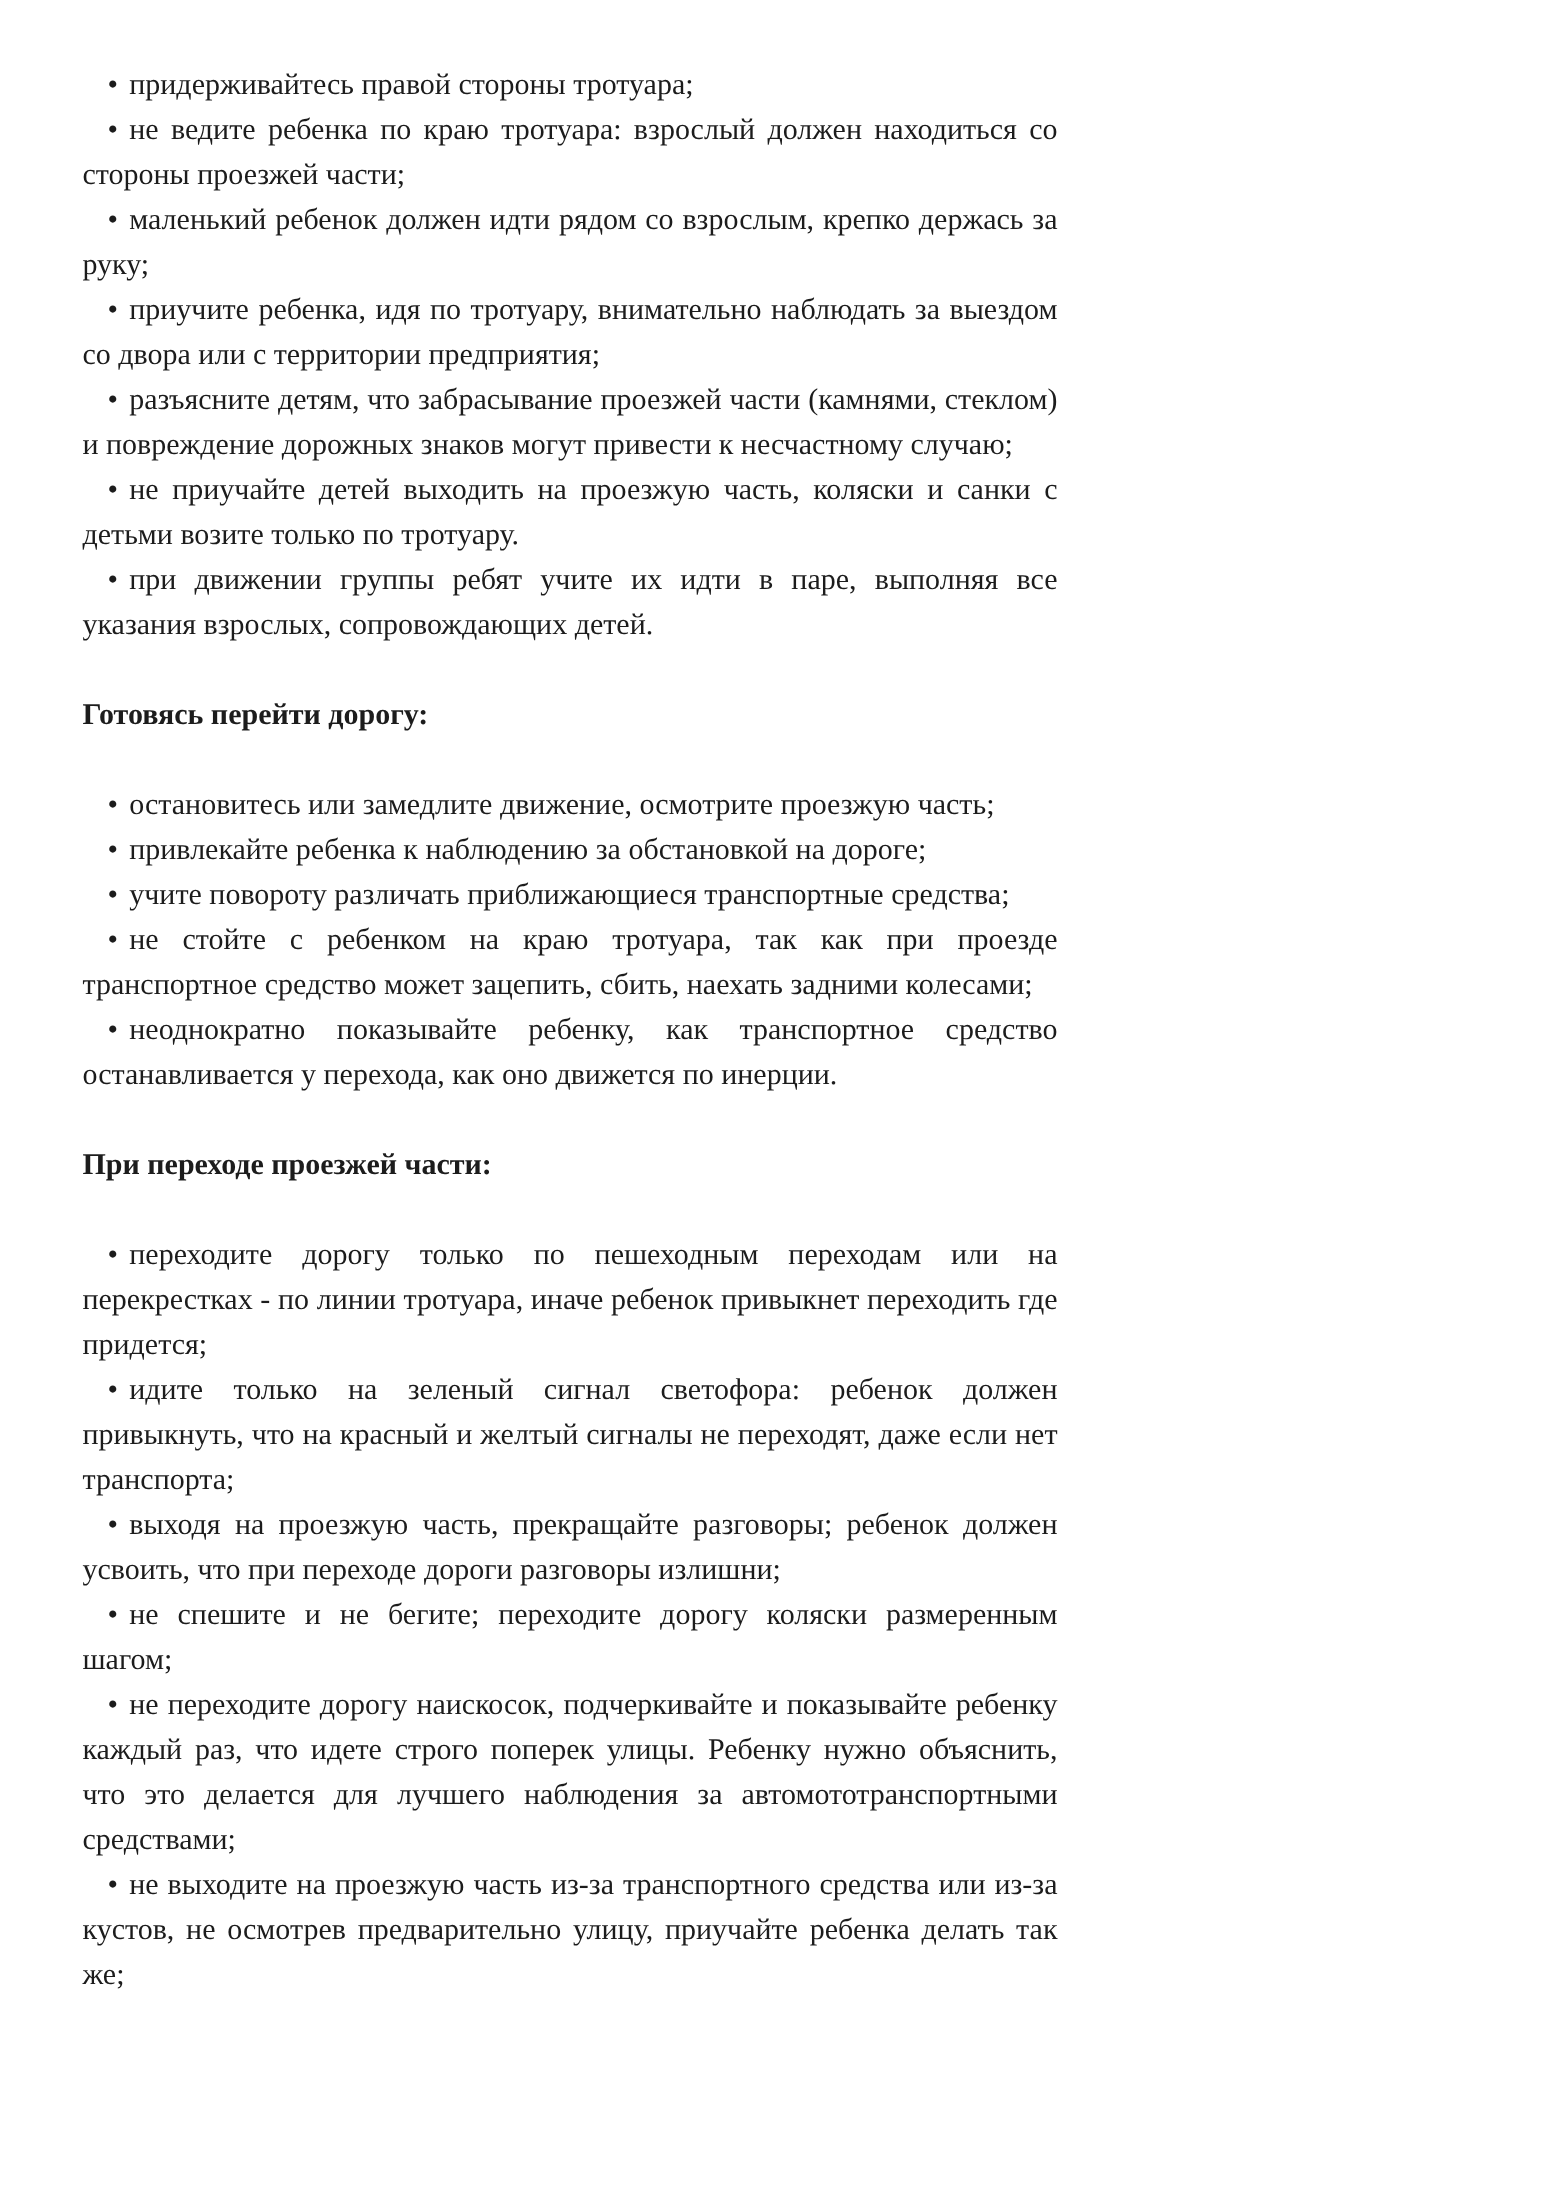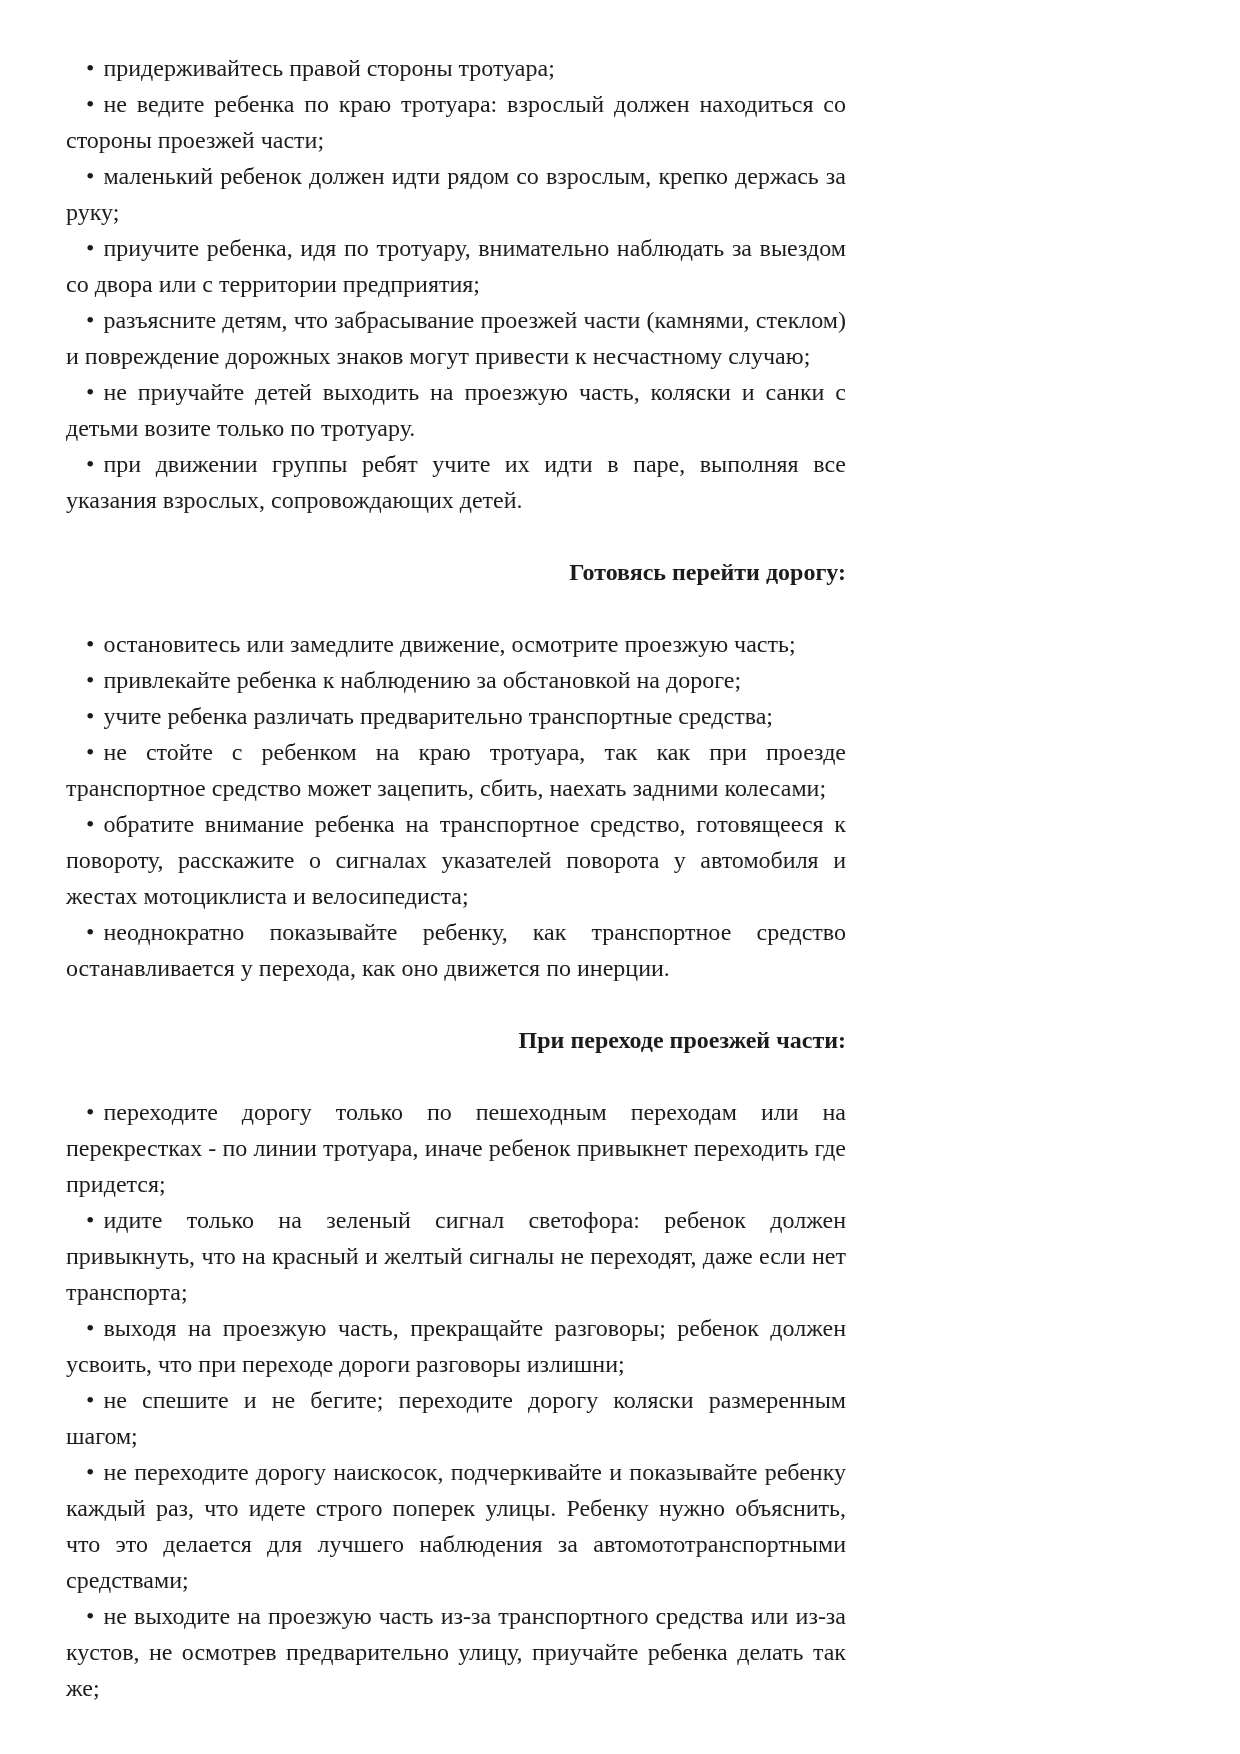--- a/index.html
+++ b/index.html
@@ -24,21 +24,21 @@
     text-indent: 20px;
   }
   p.bullet-item .bullet {
     margin-right: 9px;
   }
   h3.section-heading {
     margin: 36px 0 36px 0;
     font-size: 24px;
     line-height: 36px;
     font-weight: bold;
-    text-align: right;
+    text-align: left;
   }
 </style>
 </head>
 <body>
 
 <div class="page">
 
   <div>
     <p class="bullet-item"><span class="bullet">•</span><span>придерживайтесь правой стороны тротуара;</span></p>
     <p class="bullet-item"><span class="bullet">•</span><span>не ведите ребенка по краю тротуара: взрослый должен находиться со стороны проезжей части;</span></p>
@@ -46,23 +46,22 @@
     <p class="bullet-item"><span class="bullet">•</span><span>приучите ребенка, идя по тротуару, внимательно наблюдать за выездом со двора или с территории предприятия;</span></p>
     <p class="bullet-item"><span class="bullet">•</span><span>разъясните детям, что забрасывание проезжей части (камнями, стеклом) и повреждение дорожных знаков могут привести к несчастному случаю;</span></p>
     <p class="bullet-item"><span class="bullet">•</span><span>не приучайте детей выходить на проезжую часть, коляски и санки с детьми возите только по тротуару.</span></p>
     <p class="bullet-item"><span class="bullet">•</span><span>при движении группы ребят учите их идти в паре, выполняя все указания взрослых, сопровождающих детей.</span></p>
   </div>
 
   <div>
     <h3 class="section-heading">Готовясь перейти дорогу:</h3>
     <p class="bullet-item"><span class="bullet">•</span><span>остановитесь или замедлите движение, осмотрите проезжую часть;</span></p>
     <p class="bullet-item"><span class="bullet">•</span><span>привлекайте ребенка к наблюдению за обстановкой на дороге;</span></p>
-    <p class="bullet-item"><span class="bullet">•</span><span>учите ребенка различать предварительно транспортные средства;</span></p>
+    <p class="bullet-item"><span class="bullet">•</span><span>учите повороту различать приближающиеся транспортные средства;</span></p>
     <p class="bullet-item"><span class="bullet">•</span><span>не стойте с ребенком на краю тротуара, так как при проезде транспортное средство может зацепить, сбить, наехать задними колесами;</span></p>
-    <p class="bullet-item"><span class="bullet">•</span><span>обратите внимание ребенка на транспортное средство, готовящееся к повороту, расскажите о сигналах указателей поворота у автомобиля и жестах мотоциклиста и велосипедиста;</span></p>
     <p class="bullet-item"><span class="bullet">•</span><span>неоднократно показывайте ребенку, как транспортное средство останавливается у перехода, как оно движется по инерции.</span></p>
   </div>
 
   <div>
     <h3 class="section-heading">При переходе проезжей части:</h3>
     <p class="bullet-item"><span class="bullet">•</span><span>переходите дорогу только по пешеходным переходам или на перекрестках - по линии тротуара, иначе ребенок привыкнет переходить где придется;</span></p>
     <p class="bullet-item"><span class="bullet">•</span><span>идите только на зеленый сигнал светофора: ребенок должен привыкнуть, что на красный и желтый сигналы не переходят, даже если нет транспорта;</span></p>
     <p class="bullet-item"><span class="bullet">•</span><span>выходя на проезжую часть, прекращайте разговоры; ребенок должен усвоить, что при переходе дороги разговоры излишни;</span></p>
     <p class="bullet-item"><span class="bullet">•</span><span>не спешите и не бегите; переходите дорогу коляски размеренным шагом;</span></p>
     <p class="bullet-item"><span class="bullet">•</span><span>не переходите дорогу наискосок, подчеркивайте и показывайте ребенку каждый раз, что идете строго поперек улицы. Ребенку нужно объяснить, что это делается для лучшего наблюдения за автомототранспортными средствами;</span></p>

